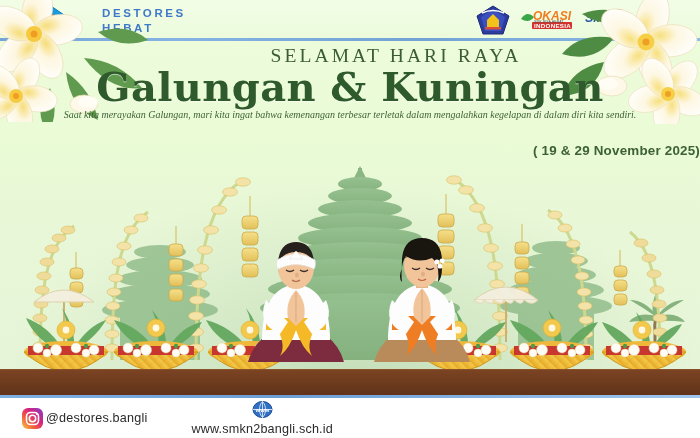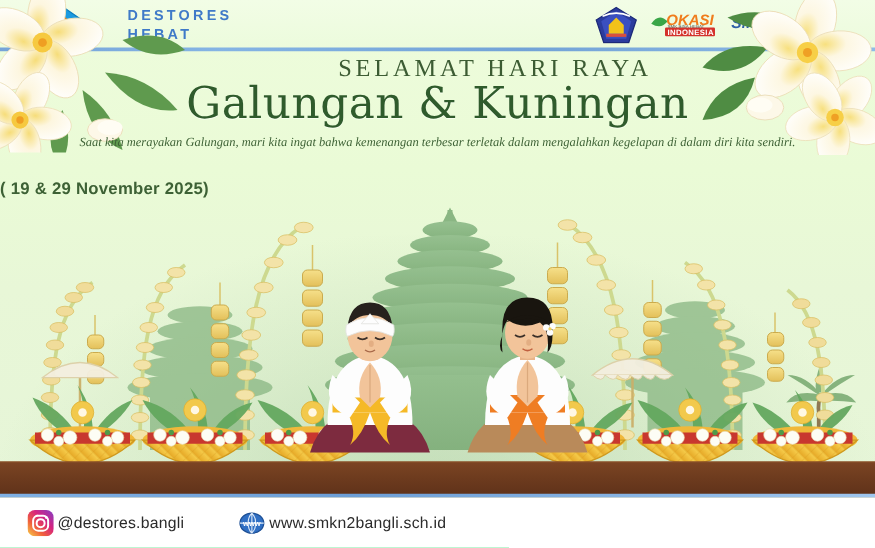--- a/index.html
+++ b/index.html
@@ -41,30 +41,30 @@
   .logos{position:absolute;right:60px;top:3px;height:34px;display:flex;align-items:center;gap:9px;}
   
   .selamat{
     position:absolute;left:0;top:45px;width:700px;text-align:center;
     font-family:"Liberation Serif",serif;
     font-size:19.5px;letter-spacing:3.1px;color:#3c5c33;font-weight:400;margin-left:46px;
   }
   .bigtitle{
     position:absolute;left:0;top:63px;width:700px;text-align:center;
     font-family:"DejaVu Serif","Liberation Serif",serif;
-    font-size:35px;font-weight:400;color:#2f5b2c;letter-spacing:.4px;
+    font-size:40px;font-weight:700;color:#2f5b2c;letter-spacing:.4px;
     text-shadow:0 1px 0 rgba(255,255,255,.55);
   }
   .para{
     position:absolute;left:60px;top:105px;width:580px;text-align:center;
     font-family:"Liberation Serif",serif;font-style:italic;
     font-size:10px;line-height:19px;color:#3e6236;
   }
   .dateline{
-    position:absolute;left:0;top:143px;width:700px;text-align:left;
+    position:absolute;left:0;top:143px;width:700px;text-align:right;
     font-family:"Liberation Sans",sans-serif;font-weight:700;
     font-size:13.4px;color:#3d6135;letter-spacing:.2px;
   }
   
   .table{
     position:absolute;left:0;bottom:40px;width:700px;height:28px;
     background:linear-gradient(180deg,#7b4423 0%,#6d3b1e 45%,#5e3119 100%);
   }
   .tableedge{
     position:absolute;left:0;bottom:64px;width:700px;height:5px;
@@ -668,21 +668,21 @@
         </defs>
         <rect x="0" y="0" width="21" height="21" rx="6" fill="url(#igg)"></rect>
         <rect x="4.5" y="4.5" width="12" height="12" rx="4" fill="none" stroke="#fff" stroke-width="1.6"></rect>
         <circle cx="10.5" cy="10.5" r="3.2" fill="none" stroke="#fff" stroke-width="1.6"></circle>
         <circle cx="15" cy="6" r="1.1" fill="#fff"></circle>
       </svg>
       <span class="ftext">@destores.bangli</span>
     </div>
 
 
-    <div class="fitem" style="margin-left:44px;">
+    <div class="fitem" style="margin-left:44px;flex-direction:column;">
       <svg width="21" height="19" viewBox="0 0 21 19">
         <ellipse cx="10.5" cy="9.5" rx="9.5" ry="8" fill="#2f6fc4"></ellipse>
         <ellipse cx="10.5" cy="9.5" rx="9.5" ry="8" fill="none" stroke="#1d4f95" stroke-width="1"></ellipse>
         <path d="M1 9.5h19M10.5 1.5v16M10.5 1.5c-4 4-4 12 0 16M10.5 1.5c4 4 4 12 0 16" stroke="#dce9f8" stroke-width=".9" fill="none"></path>
         <text x="10.5" y="12" text-anchor="middle" font-family="Liberation Sans, sans-serif" font-size="6" font-weight="700" fill="#ffffff">www</text>
       </svg>
       <span class="ftext">www.smkn2bangli.sch.id</span>
     </div>
   </div>
 

